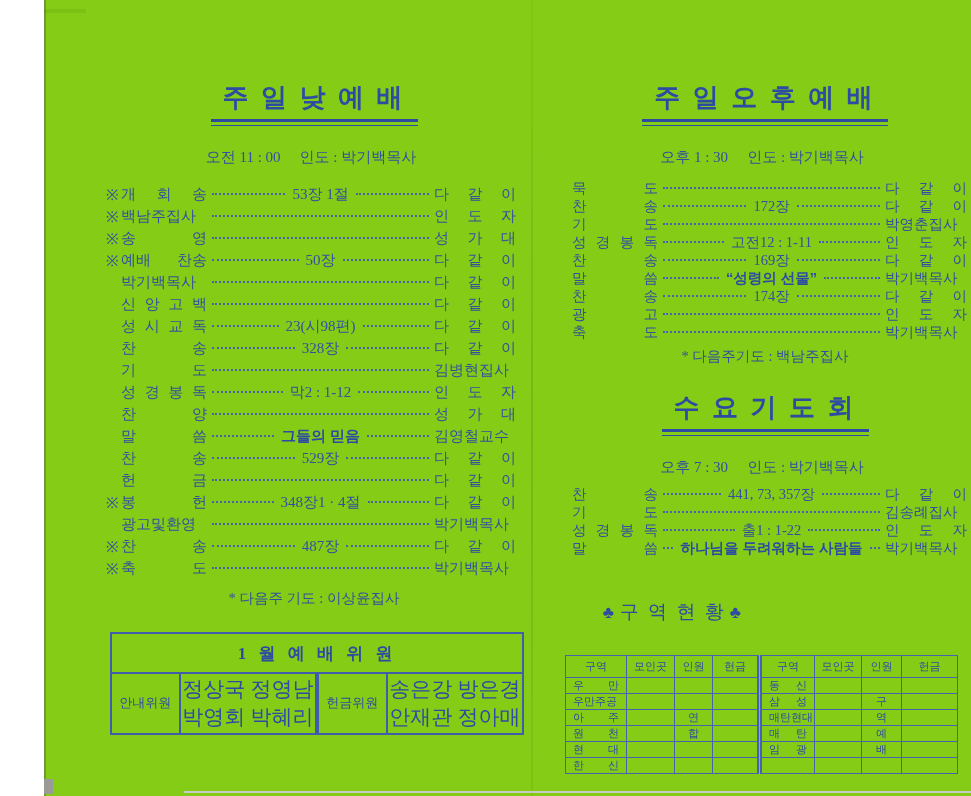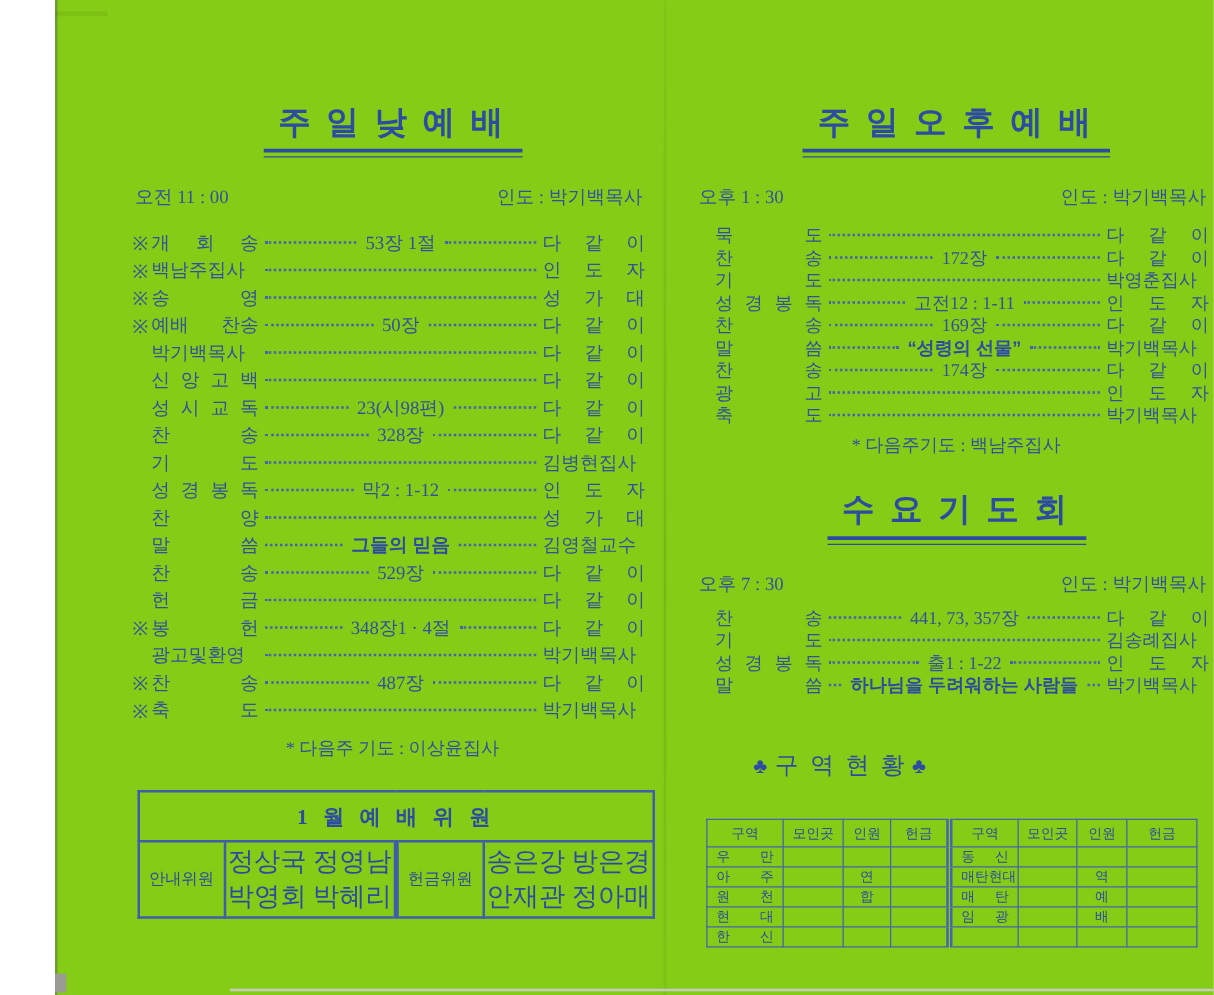--- a/index.html
+++ b/index.html
@@ -17,21 +17,21 @@
   .page-left{left:60px;width:420px;}
   .page-right{left:511px;width:420px;}
 
   .title-row{text-align:center;padding-top:80px;}
   .title-wrap{display:inline-block;}
   .title-text{display:block;font-size:26px;font-weight:bold;letter-spacing:3px;color:#2c4ba3;
               padding:0 12px;white-space:pre;}
   .title-underline{height:3px;border-top:3px solid #2c4ba3;border-bottom:1px solid #2c4ba3;margin-top:4px;}
   .title-row.sub{padding-top:24px;}
 
-  .meta{display:flex;justify-content:space-between;font-size:15px;margin-top:22px;
+  .meta{display:flex;justify-content:center;font-size:15px;margin-top:22px;
         padding:0 10px 0 4px;white-space:pre;gap:19px;}
 
   .program{margin-top:16px;padding:0 8px 0 2px;}
   .prow{display:flex;align-items:center;height:22px;font-size:15px;}
   .program.compact .prow{height:18px;font-size:14.5px;}
   .pmark{width:15px;white-space:pre;flex:none;}
   .plabel{width:86px;flex:none;text-align:justify;text-align-last:justify;}
   .pleader{flex:1;height:2px;border-bottom:2px dotted #4563ae;margin:0 5px;transform:translateY(-1px);}
   .pcenter{white-space:pre;padding:0 2px;flex:none;}
   .pbold{font-family:"Liberation Sans","DejaVu Sans",sans-serif;font-weight:bold;color:#2c4ba3;}
@@ -375,20 +375,30 @@
             <td>우 만</td>
             <td></td>
             <td></td>
             <td></td>
             <td>동 신</td>
             <td></td>
             <td></td>
             <td></td>
           </tr>
           <tr class="drow">
+            <td>우만주공</td>
+            <td></td>
+            <td></td>
+            <td></td>
+            <td>삼 성</td>
+            <td></td>
+            <td>구</td>
+            <td></td>
+          </tr>
+          <tr class="drow">
             <td>아 주</td>
             <td></td>
             <td>연</td>
             <td></td>
             <td>매탄현대</td>
             <td></td>
             <td>역</td>
             <td></td>
           </tr>
           <tr class="drow">

